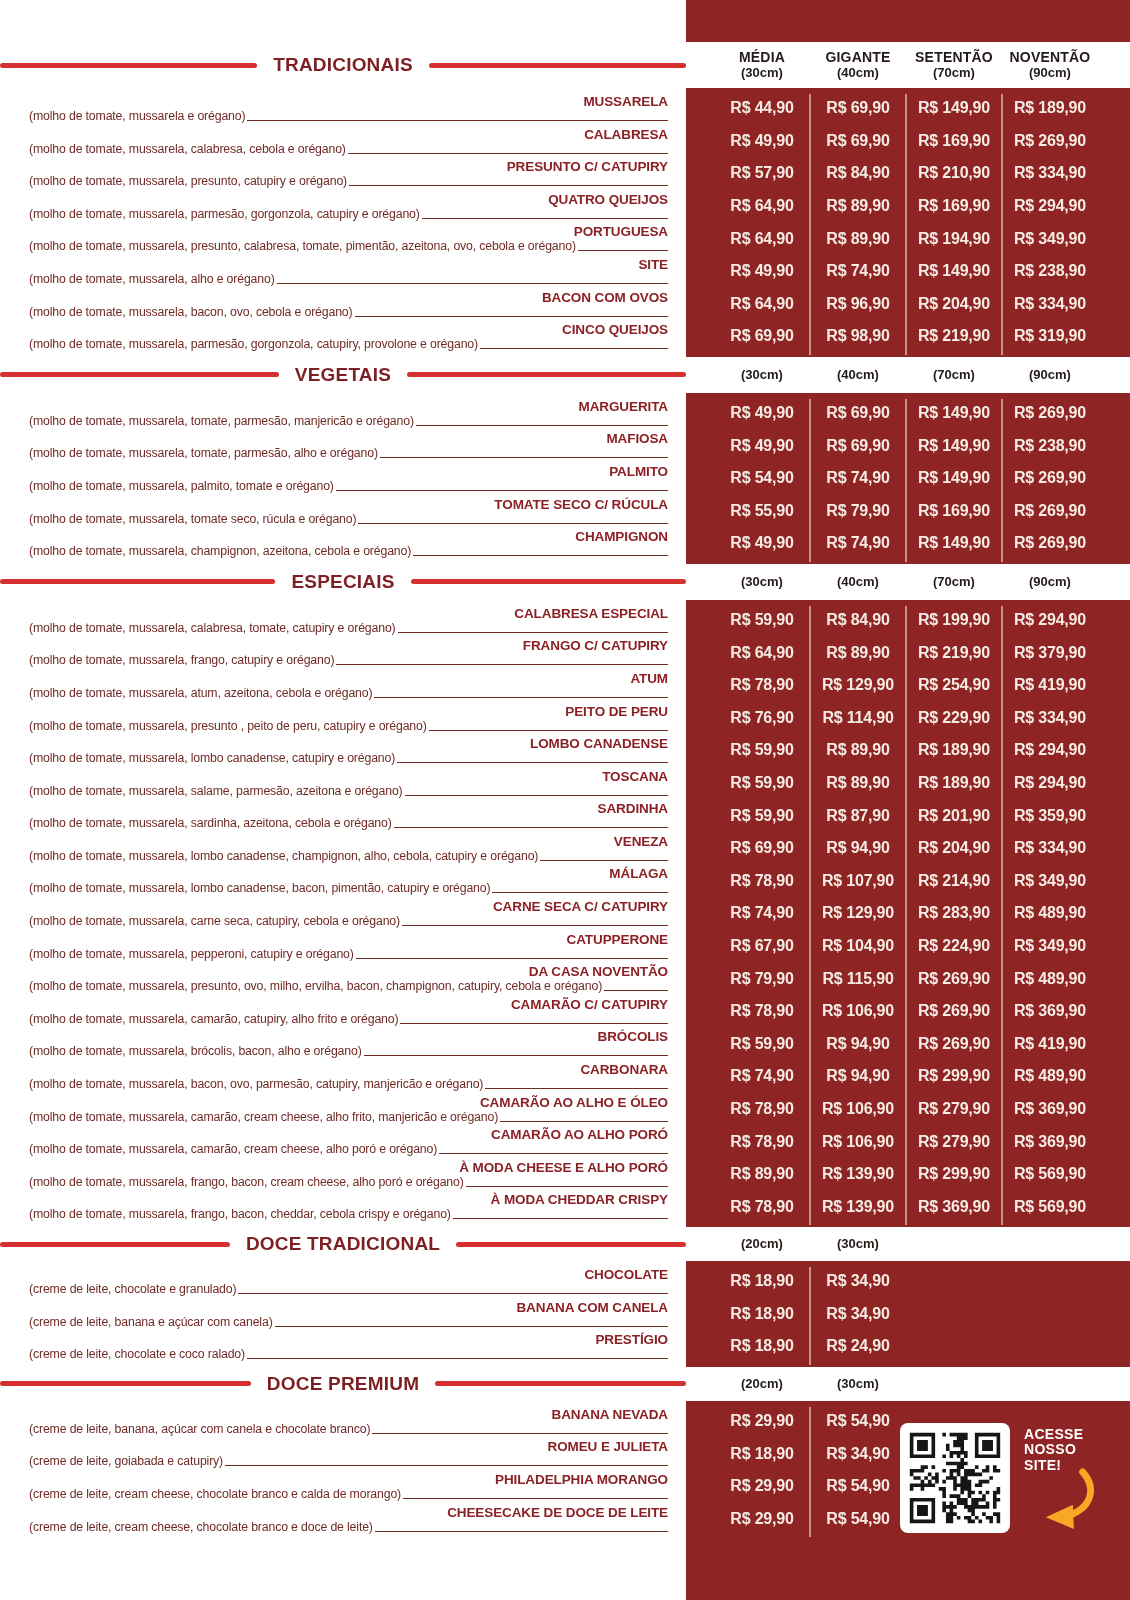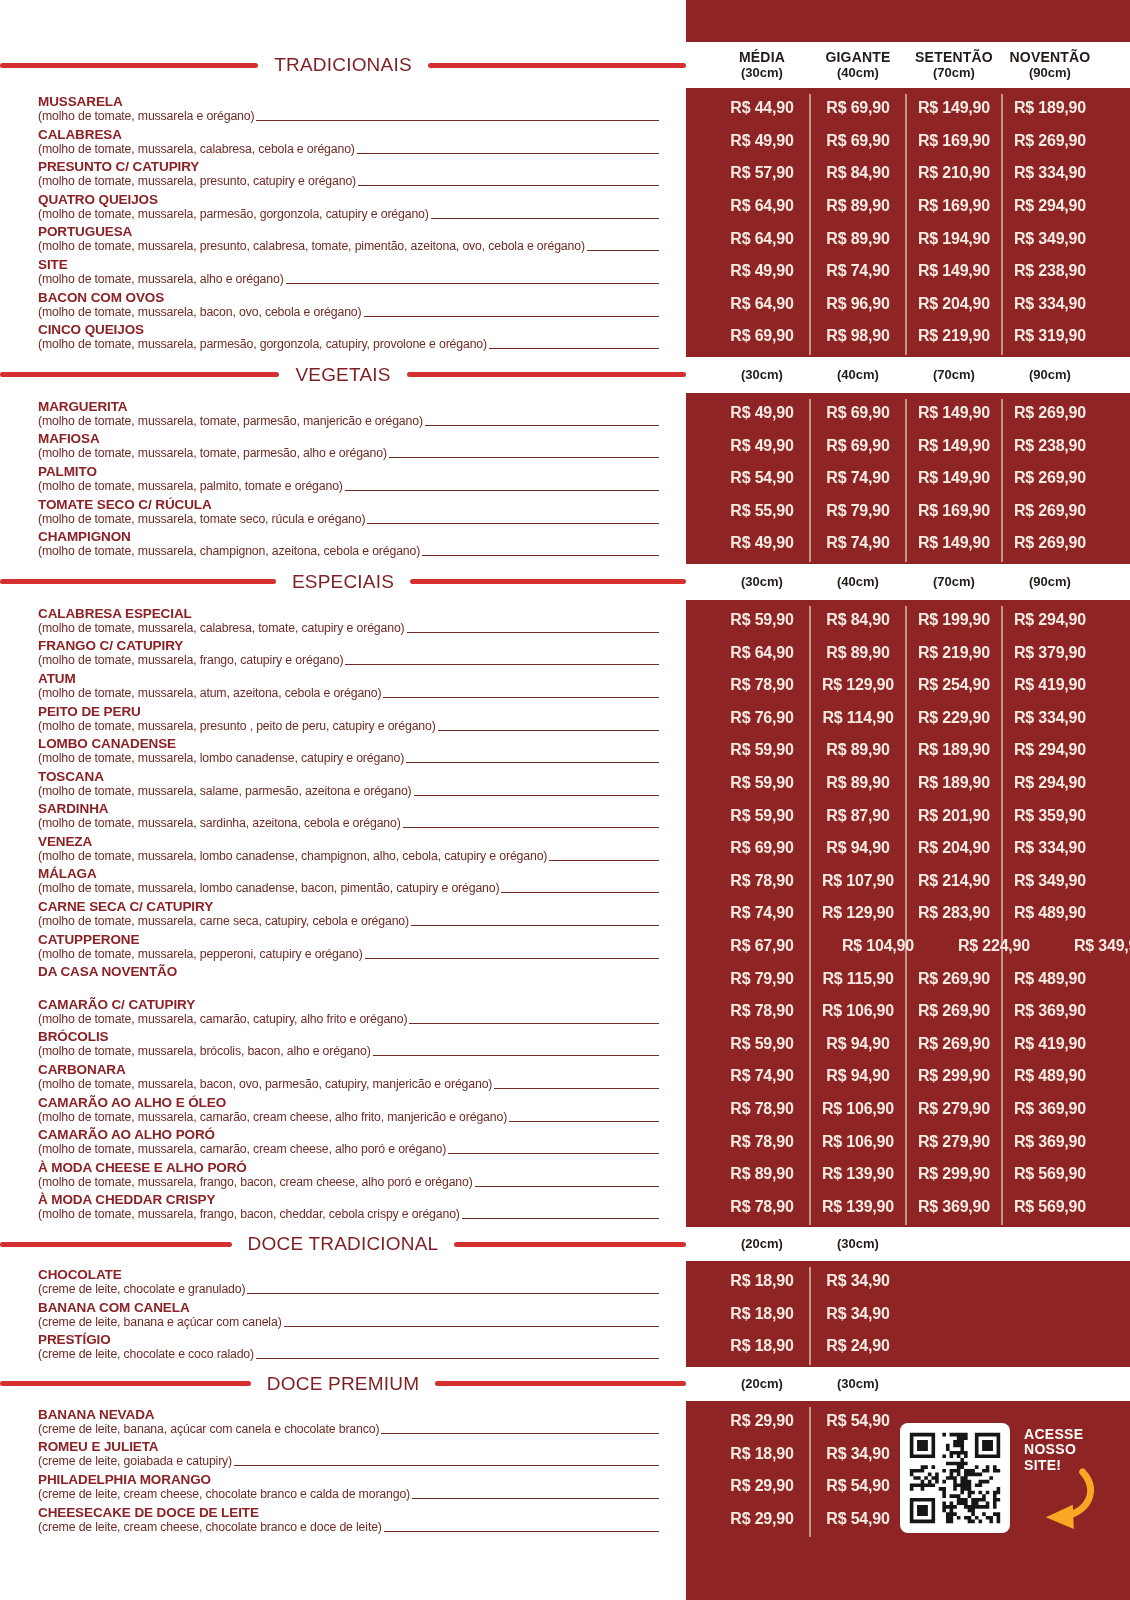--- a/index.html
+++ b/index.html
@@ -23,34 +23,34 @@
   .top-strip{display:flex;height:42px;flex:0 0 auto;}
   .ts-left{width:686px;background:#fff;}
   .ts-right{flex:1;background:var(--panel);}
 
   .band{display:flex;height:36px;flex:0 0 auto;background:#fff;}
   .band-first{height:46px;}
   .band-doce{height:34px;}
   .band-left{width:686px;display:flex;align-items:center;}
   .rule{flex:1;height:5px;background:var(--accent);border-radius:3px;}
   .section-title{
-    margin:0 16px;font-size:19px;font-weight:normal;color:var(--title);
+    margin:0 16px;font-size:19px;font-weight:bold;color:var(--title);
     letter-spacing:0.2px;white-space:nowrap;
   }
   .band-right{
     width:444px;display:grid;align-content:center;justify-items:center;
     padding-left:28px;
   }
   .colhead{text-align:center;line-height:1.1;}
   .colhead-name{font-size:14px;font-weight:bold;color:var(--hdr);letter-spacing:0.2px;}
   .colhead-size{font-size:13px;font-weight:bold;color:var(--hdr);}
 
   .rows{display:flex;flex:0 0 auto;}
   .rows-last{flex:1 1 auto;}
-  .rows-left{width:686px;padding:4px 13px;}
+  .rows-left{width:686px;padding:4px 4px;text-align:right;}
   .rows-right{width:444px;background:var(--panel);position:relative;padding:4px 0;}
 
   .item{height:var(--row-h);padding:2px 14px 0 25px;overflow:hidden;}
   .item-name{
     font-size:13.5px;font-weight:bold;color:var(--name);
     line-height:15px;letter-spacing:-0.1px;white-space:nowrap;
   }
   .item-desc-row{display:flex;align-items:flex-end;}
   .desc-text{
     font-size:12.3px;color:var(--desc);line-height:14px;
@@ -415,20 +415,24 @@
         </div>
         <div class="item">
           <div class="item-name">CATUPPERONE</div>
           <div class="item-desc-row">
             <span class="desc-text">(molho de tomate, mussarela, pepperoni, catupiry e orégano)</span>
             <span class="leader"></span>
           </div>
         </div>
         <div class="item">
           <div class="item-name">DA CASA NOVENTÃO</div>
+          <div class="item-desc-row">
+            <span class="desc-text">(molho de tomate, mussarela, presunto, ovo, milho, ervilha, bacon, champignon, catupiry, cebola e orégano)</span>
+            <span class="leader"></span>
+          </div>
         </div>
         <div class="item">
           <div class="item-name">CAMARÃO C/ CATUPIRY</div>
           <div class="item-desc-row">
             <span class="desc-text">(molho de tomate, mussarela, camarão, catupiry, alho frito e orégano)</span>
             <span class="leader"></span>
           </div>
         </div>
         <div class="item">
           <div class="item-name">BRÓCOLIS</div>
@@ -527,21 +531,21 @@
           <div class="price-cell">R$ 107,90</div>
           <div class="price-cell">R$ 214,90</div>
           <div class="price-cell">R$ 349,90</div>
         </div>
         <div class="price-row" style="grid-template-columns: repeat(4, var(--col-w));">
           <div class="price-cell">R$ 74,90</div>
           <div class="price-cell">R$ 129,90</div>
           <div class="price-cell">R$ 283,90</div>
           <div class="price-cell">R$ 489,90</div>
         </div>
-        <div class="price-row" style="grid-template-columns: repeat(4, var(--col-w)); gap: 20px;">
+        <div class="price-row" style="grid-template-columns: repeat(4, var(--col-w));">
           <div class="price-cell">R$ 67,90</div>
           <div class="price-cell">R$ 104,90</div>
           <div class="price-cell">R$ 224,90</div>
           <div class="price-cell">R$ 349,90</div>
         </div>
         <div class="price-row" style="grid-template-columns: repeat(4, var(--col-w));">
           <div class="price-cell">R$ 79,90</div>
           <div class="price-cell">R$ 115,90</div>
           <div class="price-cell">R$ 269,90</div>
           <div class="price-cell">R$ 489,90</div>

